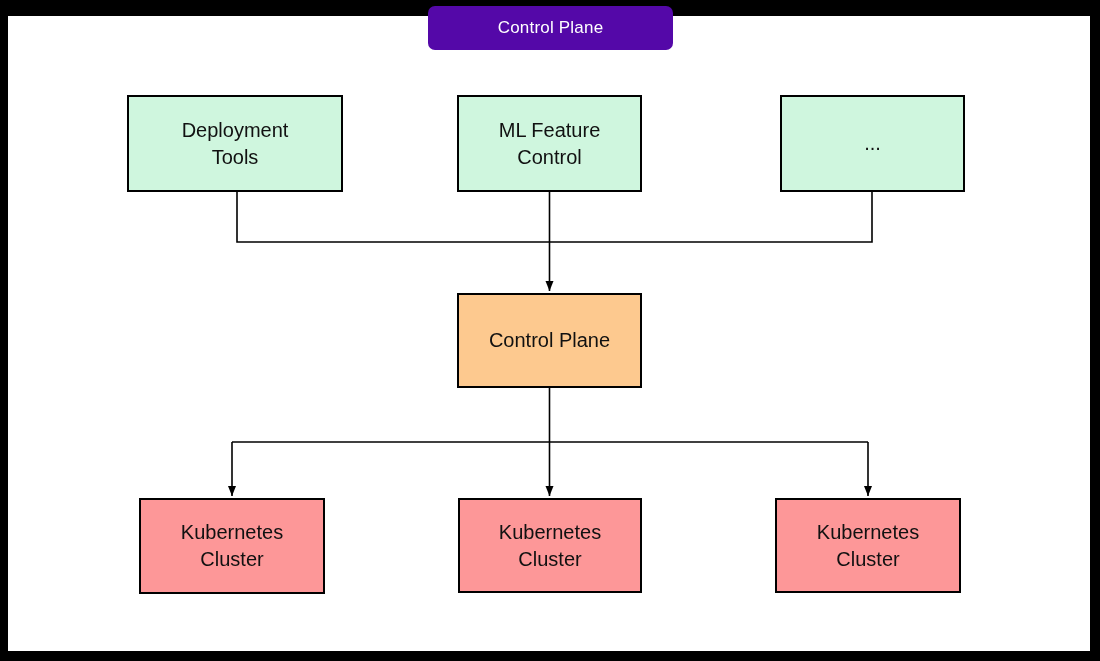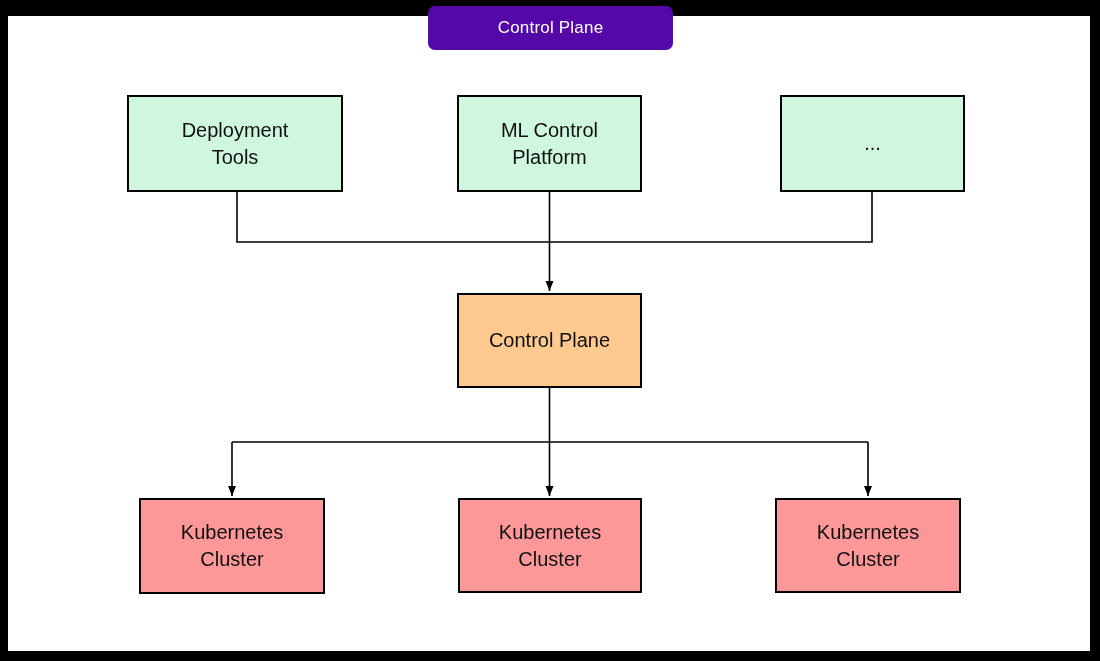--- a/index.html
+++ b/index.html
@@ -93,21 +93,21 @@
   <line x1="232" y1="442" x2="232" y2="496" stroke="#000000" stroke-width="1.6" marker-end="url(#arrowhead)"></line>
   <line x1="549.5" y1="442" x2="549.5" y2="496" stroke="#000000" stroke-width="1.6" marker-end="url(#arrowhead)"></line>
   <line x1="868" y1="442" x2="868" y2="496" stroke="#000000" stroke-width="1.6" marker-end="url(#arrowhead)"></line>
 </svg>
 
 <div class="node node-green-1" style="background-color: rgb(207, 246, 222);">
   <span class="label">Deployment Tools</span>
 </div>
 
 <div class="node node-green-2" style="background-color: rgb(207, 246, 222);">
-  <span class="label">ML Control Platform</span>
+  <span class="label">ML Feature Control</span>
 </div>
 
 <div class="node node-green-3" style="background-color: rgb(207, 246, 222);">
   <span class="label">...</span>
 </div>
 
 <div class="node node-orange" style="background-color: rgb(253, 201, 143);">
   <span class="label">Control Plane</span>
 </div>
 

